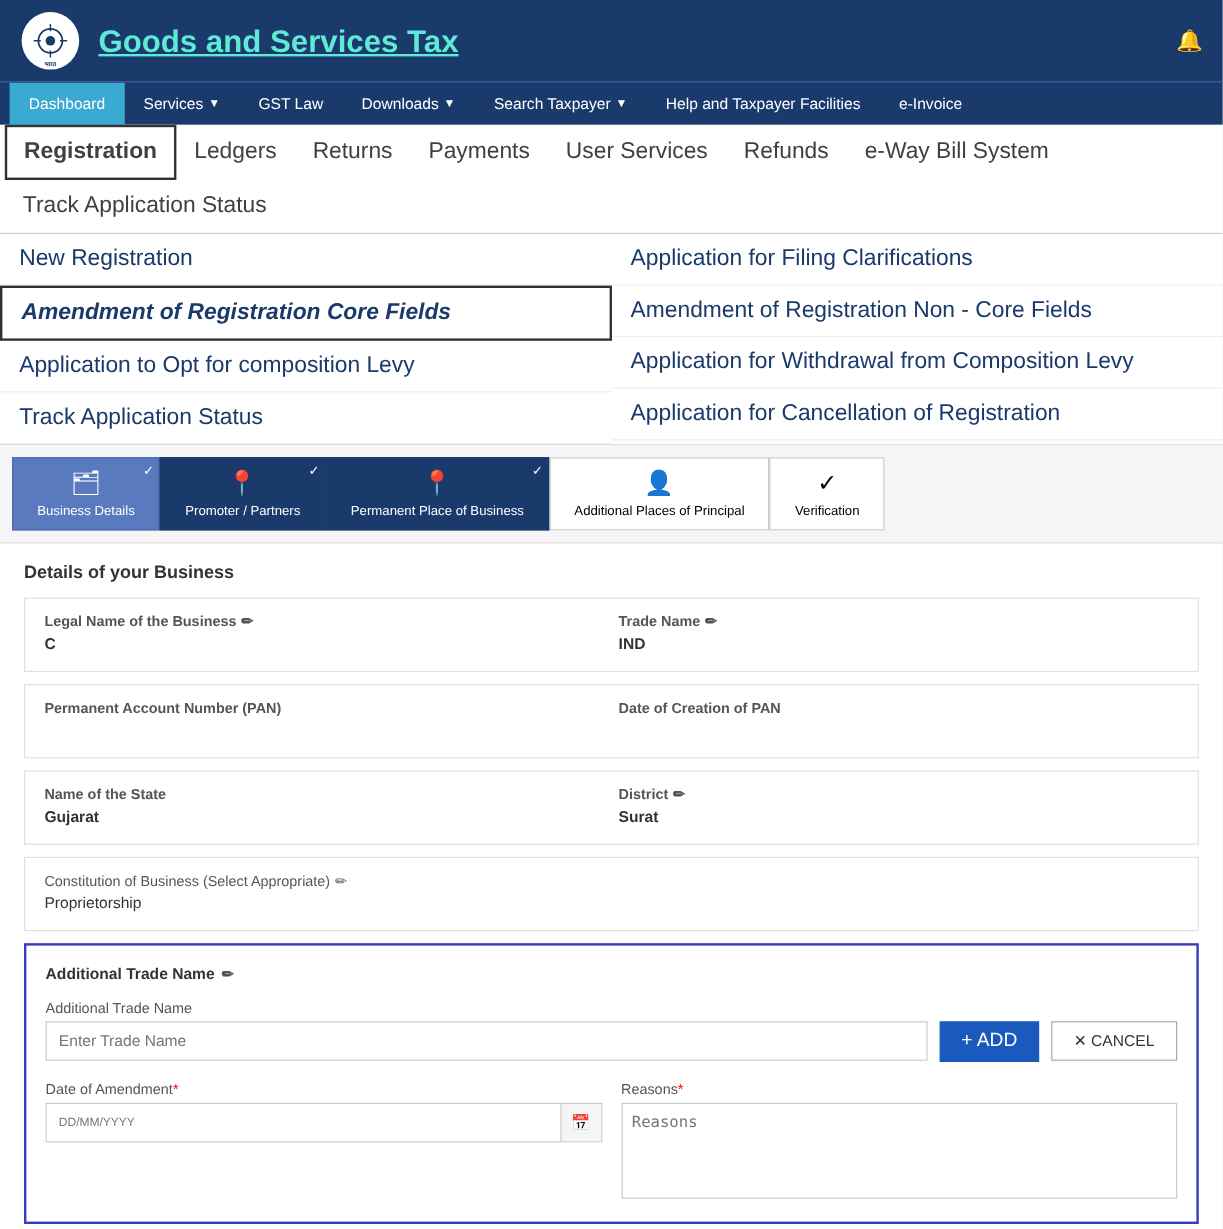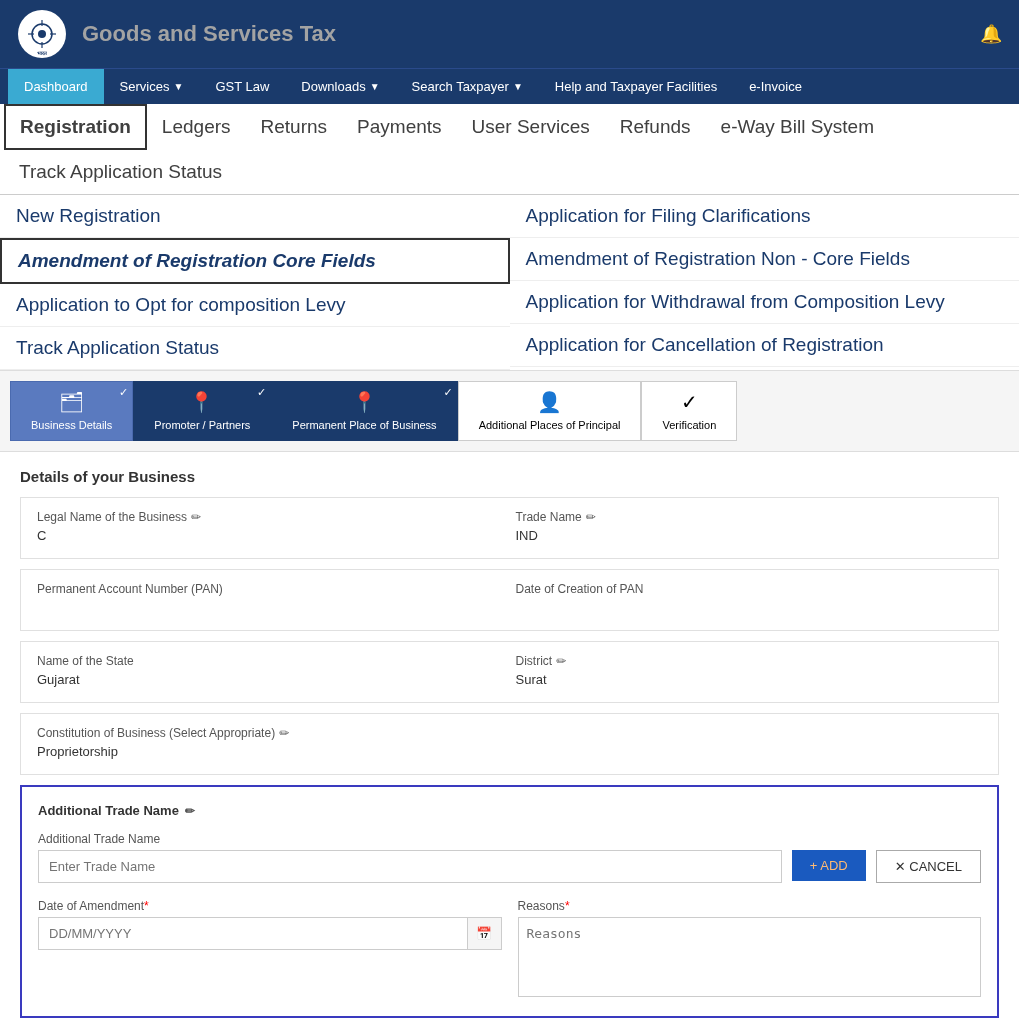--- a/index.html
+++ b/index.html
@@ -16,24 +16,25 @@
     }
     .header-logo {
       width: 52px;
       height: 52px;
       margin-right: 14px;
       display: flex;
       align-items: center;
       justify-content: center;
     }
     .header-title {
-      font-size: 22px;
-      font-weight: bold;
-      color: #a3a3a3;
+      font-size: 26px;
+      font-weight: bold;
+      color: #5eead4;
       flex: 1;
+      text-decoration: underline;
     }
     .header-bell {
       font-size: 18px;
       cursor: pointer;
     }
 
     
     .nav-bar {
       background: #1a3a6b;
       display: flex;
@@ -136,20 +137,21 @@
     }
 
     
     .field-row {
       display: grid;
       grid-template-columns: 1fr 1fr;
       gap: 12px;
       border: 1px solid #e0e0e0;
       padding: 12px 16px;
       margin-bottom: 10px;
+      font-weight: bold;
     }
     .field-row-single {
       border: 1px solid #e0e0e0;
       padding: 12px 16px;
       margin-bottom: 10px;
     }
     .field-label {
       font-size: 12px;
       color: #555;
       margin-bottom: 4px;
@@ -194,25 +196,25 @@
     .atn-input {
       flex: 1;
       padding: 8px 10px;
       border: 1px solid #ccc;
       font-size: 13px;
       color: #999;
       outline: none;
     }
     .btn-add {
       background: #1a5abf;
-      color: #fdba74;
+      color: #ffffff;
       border: none;
       padding: 8px 18px;
       cursor: pointer;
-      font-size: 13px;
+      font-size: 16px;
       white-space: nowrap;
     }
     .btn-cancel {
       background: white;
       color: #333;
       border: 1px solid #aaa;
       padding: 8px 18px;
       cursor: pointer;
       font-size: 13px;
       white-space: nowrap;
@@ -233,21 +235,21 @@
     .required { color: red; }
     .date-input-wrap {
       display: flex;
       align-items: center;
       border: 1px solid #ccc;
     }
     .date-input {
       flex: 1;
       padding: 8px 10px;
       border: none;
-      font-size: 13px;
+      font-size: 10px;
       color: #999;
       outline: none;
     }
     .calendar-icon {
       padding: 8px;
       cursor: pointer;
       color: #555;
       background: #f5f5f5;
       border-left: 1px solid #ccc;
     }

